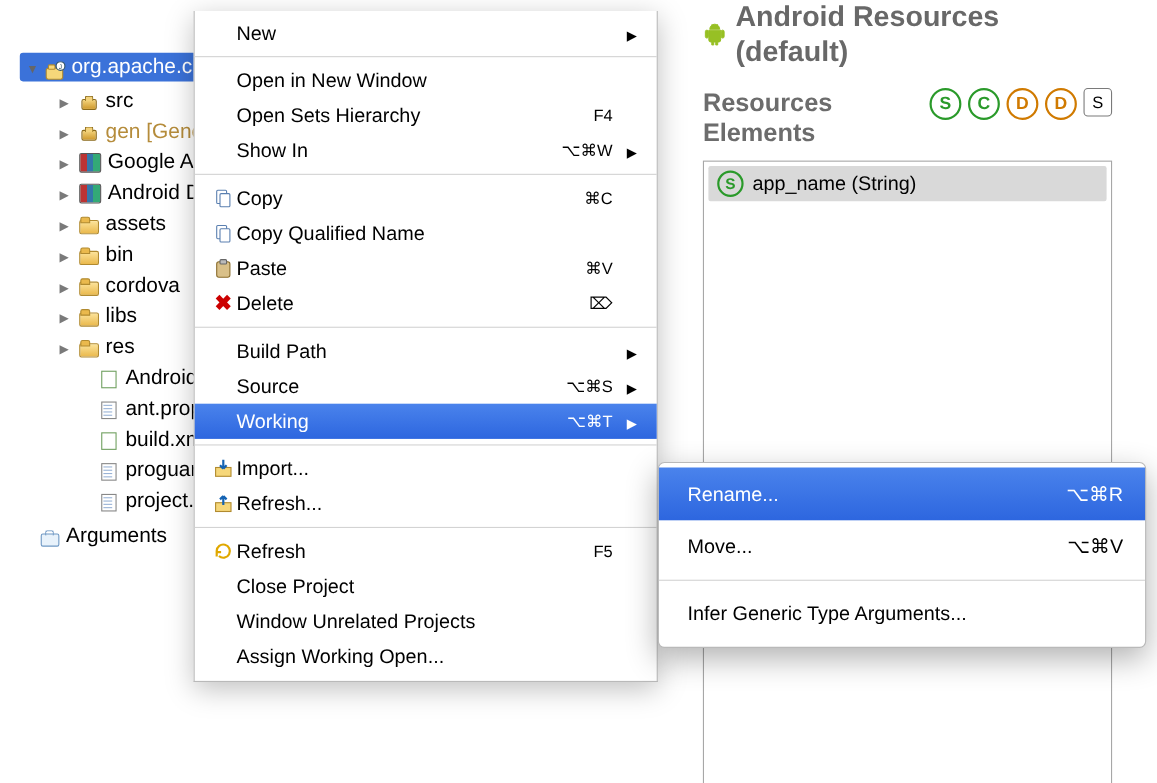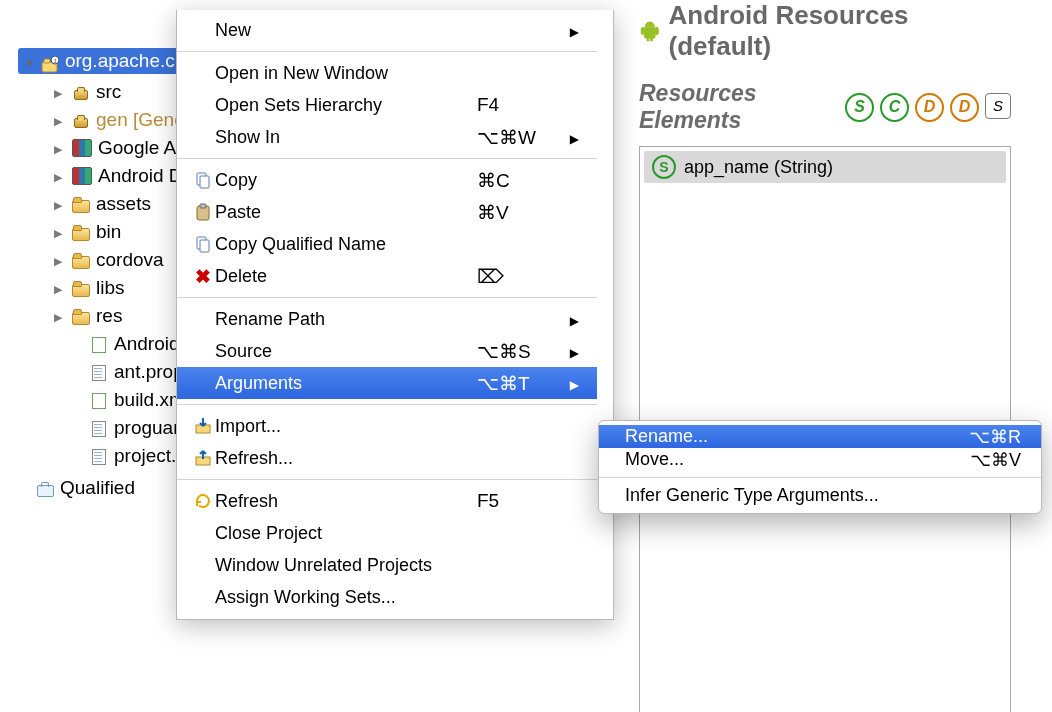--- a/index.html
+++ b/index.html
@@ -130,36 +130,36 @@
 
   
   .ctxmenu {
     position:absolute;
     left:176px; top:10px;
     width:420px;
     background:#fff;
     border:1px solid #b9b9b9;
     border-top:none;
     box-shadow:0 6px 24px rgba(0,0,0,.25);
-    padding:4px 16px 6px 0;
+    padding:4px 0 6px 0;
   }
   .ctxmenu .row {
     display:flex; align-items:center;
     height:32px;
     padding:0 18px 0 14px;
   }
   .ctxmenu .row .mi-icon{
     width:24px; display:flex; align-items:center; justify-content:center;
   }
   .ctxmenu .row .mi-label{
     flex:1;
   }
   .ctxmenu .row .mi-shortcut{
-    color:#000; font-size:19px; white-space:nowrap;
-    min-width:80px;
+    color:#000; font-size:15px; white-space:nowrap;
+    text-align:right; min-width:80px;
   }
   .ctxmenu .row .mi-arrow{
     width:22px; text-align:right; color:#000;
   }
   .ctxmenu .sep{
     height:1px; margin:5px 0;
     background:#d3d3d3;
   }
   .ctxmenu .row.selected{
     background:linear-gradient(#4a83ec,#2d66df);
@@ -180,23 +180,22 @@
   .android-header{
     display:flex; align-items:center; gap:8px;
     font-size:26px; font-weight:600;
     color:#686868;
     padding-bottom:6px;
   }
   .android-bot{
     width:22px;height:22px;
   }
   .res-hdr-row{
-    display:flex; align-items:center; justify-content:space-between;
+    display:flex; align-items:flex-start; justify-content:space-between;
     margin-top:12px;
-    font-style:italic;
   }
   .res-title{
     font-size:23px; font-weight:600; color:#6c6c6c;
   }
   .res-buttons{
     display:flex; gap:6px;
   }
   .circ{
     width:25px;height:25px;border-radius:50%;
     display:flex;align-items:center;justify-content:center;
@@ -241,21 +240,21 @@
     width:442px;
     background:#fff;
     border:1px solid #b9b9b9;
     border-radius:6px;
     box-shadow:0 10px 28px rgba(0,0,0,.3);
     padding:4px 0 6px 0;
     z-index:50;
   }
   .submenu .row{
     display:flex; align-items:center;
-    height:23px;
+    height:48px;
     padding:0 20px 0 26px;
     justify-content:flex-end;
   }
   .submenu .row .mi-label{flex:1;}
   .submenu .row .mi-shortcut{text-align:right;min-width:80px;}
   .submenu .row.selected{
     background:linear-gradient(#4a83ec,#2d66df);
     color:#fff;
   }
   .submenu .sep{height:1px;margin:6px 0;background:#d3d3d3;}
@@ -351,21 +350,21 @@
       <div class="tree-item" style="margin-left: 18px;">
         <span class="indent"></span>
         <span class="ico ico-file"></span>
         <span>project.pr</span>
       </div>
     </div>
 
   <div class="twentyfive-row tree-item" style="margin-left:0;">
     <span class="tri" style="opacity:0;"></span>
     <span class="ico ico-suitcase"></span>
-    <span>Qualified</span>
+    <span>Arguments</span>
   </div>
 </div>
 
 <div class="ctxmenu" id="ctxmenu">
     <div class="row">
       <span class="mi-icon"></span>
       <span class="mi-label">New</span>
       <span class="mi-shortcut"></span>
       <span class="mi-arrow"><span class="menu-arrow"></span></span>
     </div>
@@ -396,63 +395,63 @@
           <rect x="6" y="5" width="9" height="12" rx="1" fill="#fff" stroke="#5a7fb0"></rect>
         </svg>
       </span>
       <span class="mi-label">Copy</span>
       <span class="mi-shortcut">⌘C</span>
       <span class="mi-arrow"></span>
     </div>
     <div class="row">
       <span class="mi-icon">
         <svg width="18" height="18" viewBox="0 0 18 18">
+          <rect x="3" y="2" width="9" height="12" rx="1" fill="#fff" stroke="#5a7fb0"></rect>
+          <rect x="6" y="5" width="9" height="12" rx="1" fill="#fff" stroke="#5a7fb0"></rect>
+        </svg>
+      </span>
+      <span class="mi-label">Copy Qualified Name</span>
+      <span class="mi-shortcut"></span>
+      <span class="mi-arrow"></span>
+    </div>
+    <div class="row">
+      <span class="mi-icon">
+        <svg width="18" height="18" viewBox="0 0 18 18">
           <rect x="3" y="3" width="12" height="14" rx="2" fill="#d9c089" stroke="#8a6d2c"></rect>
           <rect x="6" y="1" width="6" height="4" rx="1" fill="#bbb" stroke="#666"></rect>
         </svg>
       </span>
       <span class="mi-label">Paste</span>
       <span class="mi-shortcut">⌘V</span>
       <span class="mi-arrow"></span>
     </div>
     <div class="row">
       <span class="mi-icon">
-        <svg width="18" height="18" viewBox="0 0 18 18">
-          <rect x="3" y="2" width="9" height="12" rx="1" fill="#fff" stroke="#5a7fb0"></rect>
-          <rect x="6" y="5" width="9" height="12" rx="1" fill="#fff" stroke="#5a7fb0"></rect>
-        </svg>
-      </span>
-      <span class="mi-label">Copy Qualified Name</span>
-      <span class="mi-shortcut"></span>
-      <span class="mi-arrow"></span>
-    </div>
-    <div class="row">
-      <span class="mi-icon">
         <span class="glyph-x">✖</span>
       </span>
       <span class="mi-label">Delete</span>
       <span class="mi-shortcut">⌦</span>
       <span class="mi-arrow"></span>
     </div>
     <div class="sep"></div>
     <div class="row">
       <span class="mi-icon"></span>
-      <span class="mi-label">Rename Path</span>
+      <span class="mi-label">Build Path</span>
       <span class="mi-shortcut"></span>
       <span class="mi-arrow"><span class="menu-arrow"></span></span>
     </div>
     <div class="row">
       <span class="mi-icon"></span>
       <span class="mi-label">Source</span>
       <span class="mi-shortcut">⌥⌘S</span>
       <span class="mi-arrow"><span class="menu-arrow"></span></span>
     </div>
     <div class="row selected">
       <span class="mi-icon"></span>
-      <span class="mi-label">Arguments</span>
+      <span class="mi-label">Working</span>
       <span class="mi-shortcut">⌥⌘T</span>
       <span class="mi-arrow"><span class="menu-arrow"></span></span>
     </div>
     <div class="sep"></div>
     <div class="row">
       <span class="mi-icon">
         <svg width="18" height="18" viewBox="0 0 18 18">
           <rect x="2" y="8" width="14" height="8" fill="#f6d77a" stroke="#b18a2f"></rect>
           <path d="M9 1v8m0 0l-3-3m3 3l3-3" stroke="#1463b3" stroke-width="2" fill="none"></path>
         </svg>
@@ -491,21 +490,21 @@
       <span class="mi-arrow"></span>
     </div>
     <div class="row">
       <span class="mi-icon"></span>
       <span class="mi-label">Window Unrelated Projects</span>
       <span class="mi-shortcut"></span>
       <span class="mi-arrow"></span>
     </div>
     <div class="row">
       <span class="mi-icon"></span>
-      <span class="mi-label">Assign Working Sets...</span>
+      <span class="mi-label">Assign Working Open...</span>
       <span class="mi-shortcut"></span>
       <span class="mi-arrow"></span>
     </div>
   </div>
 
 <div class="right-panel">
   <div class="android-header">
     <svg class="android-bot" viewBox="0 0 24 24">
         <path fill="#97c024" d="M6 8h12v10a2 2 0 0 1-2 2h-1v3h-2v-3h-2v3H9v-3H8a2 2 0 0 1-2-2V8zm-2 0a1.5 1.5 0 0 1 1.5 1.5v5A1.5 1.5 0 0 1 4 16a1.5 1.5 0 0 1-1.5-1.5v-5A1.5 1.5 0 0 1 4 8zm16 0a1.5 1.5 0 0 1 1.5 1.5v5A1.5 1.5 0 0 1 20 16a1.5 1.5 0 0 1-1.5-1.5v-5A1.5 1.5 0 0 1 20 8zM7 7a5 5 0 0 1 10 0H7zm2-5l1 2m5-2l-1 2" stroke="#97c024" stroke-width="1"></path>
       </svg>

